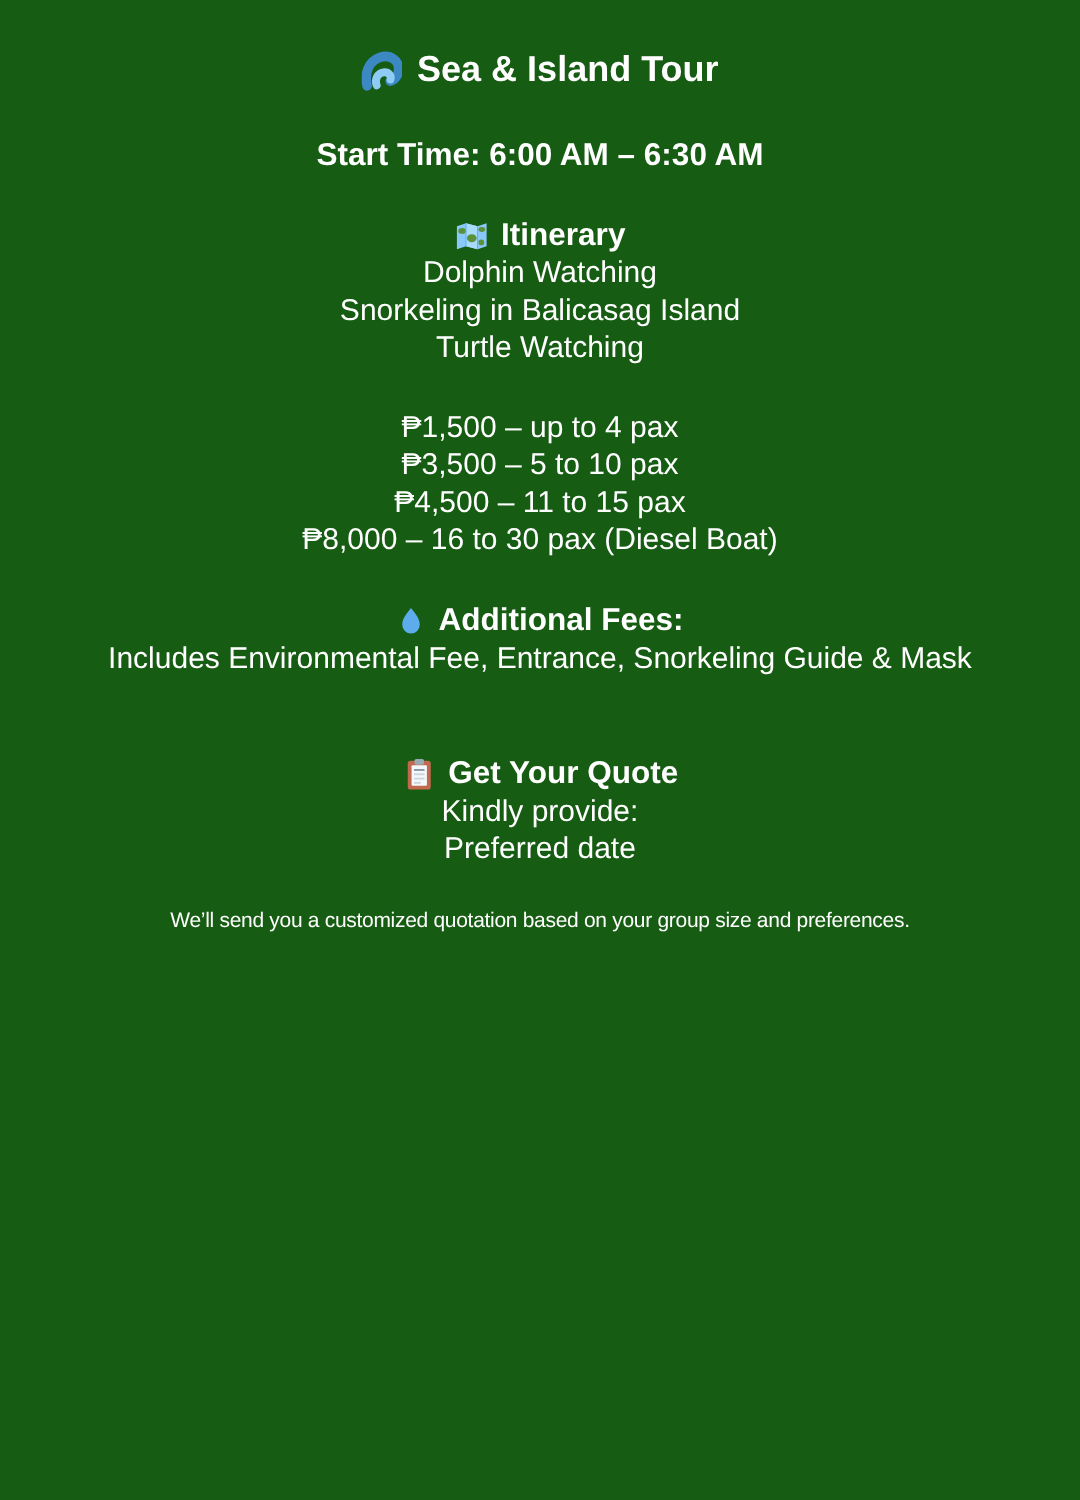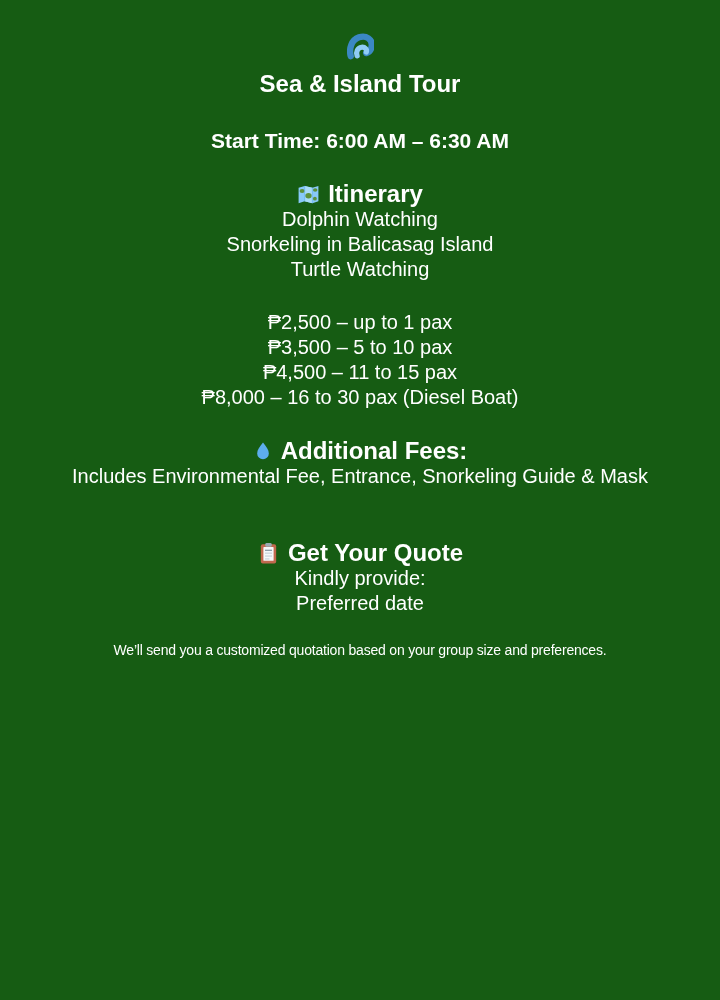--- a/index.html
+++ b/index.html
@@ -16,34 +16,33 @@
 
   .title-row {
     margin: 0 0 30px 0;
     font-size: 24px;
     font-weight: 700;
     line-height: 28px;
     display: flex;
     align-items: center;
     justify-content: center;
     gap: 10px;
-    flex-direction: column;
   }
   .start-time {
     font-size: 21px;
     font-weight: 700;
     line-height: 25px;
     margin: 16px;
   }
   section { margin-top: 28px; }
   section.quote-section { margin-top: 51px; }
 
   .heading-row {
     margin: 0;
-    font-size: 24px;
+    font-size: 21px;
     font-weight: 700;
     line-height: 26px;
     display: flex;
     align-items: center;
     justify-content: center;
     gap: 8px;
   }
   .line {
     font-size: 20px;
     font-weight: 400;
@@ -93,21 +92,21 @@
         </svg>
       </span>
       <span>Itinerary</span>
     </h2>
     <div class="line">Dolphin Watching</div>
     <div class="line">Snorkeling in Balicasag Island</div>
     <div class="line">Turtle Watching</div>
   </section>
 
   <section>
-    <div class="line">₱2,500 – up to 1 pax</div>
+    <div class="line">₱1,500 – up to 4 pax</div>
     <div class="line">₱3,500 – 5 to 10 pax</div>
     <div class="line">₱4,500 – 11 to 15 pax</div>
     <div class="line">₱8,000 – 16 to 30 pax (Diesel Boat)</div>
   </section>
 
   <section>
     <h2 class="heading-row">
       <span class="icon icon-20">
         <svg viewBox="0 0 36 36" xmlns="http://www.w3.org/2000/svg">
           <path d="M18 2.5 C24 10 28.5 15.5 28.5 22.5 A10.5 10.5 0 0 1 7.5 22.5 C7.5 15.5 12 10 18 2.5 Z" fill="#5DADEC"></path>

